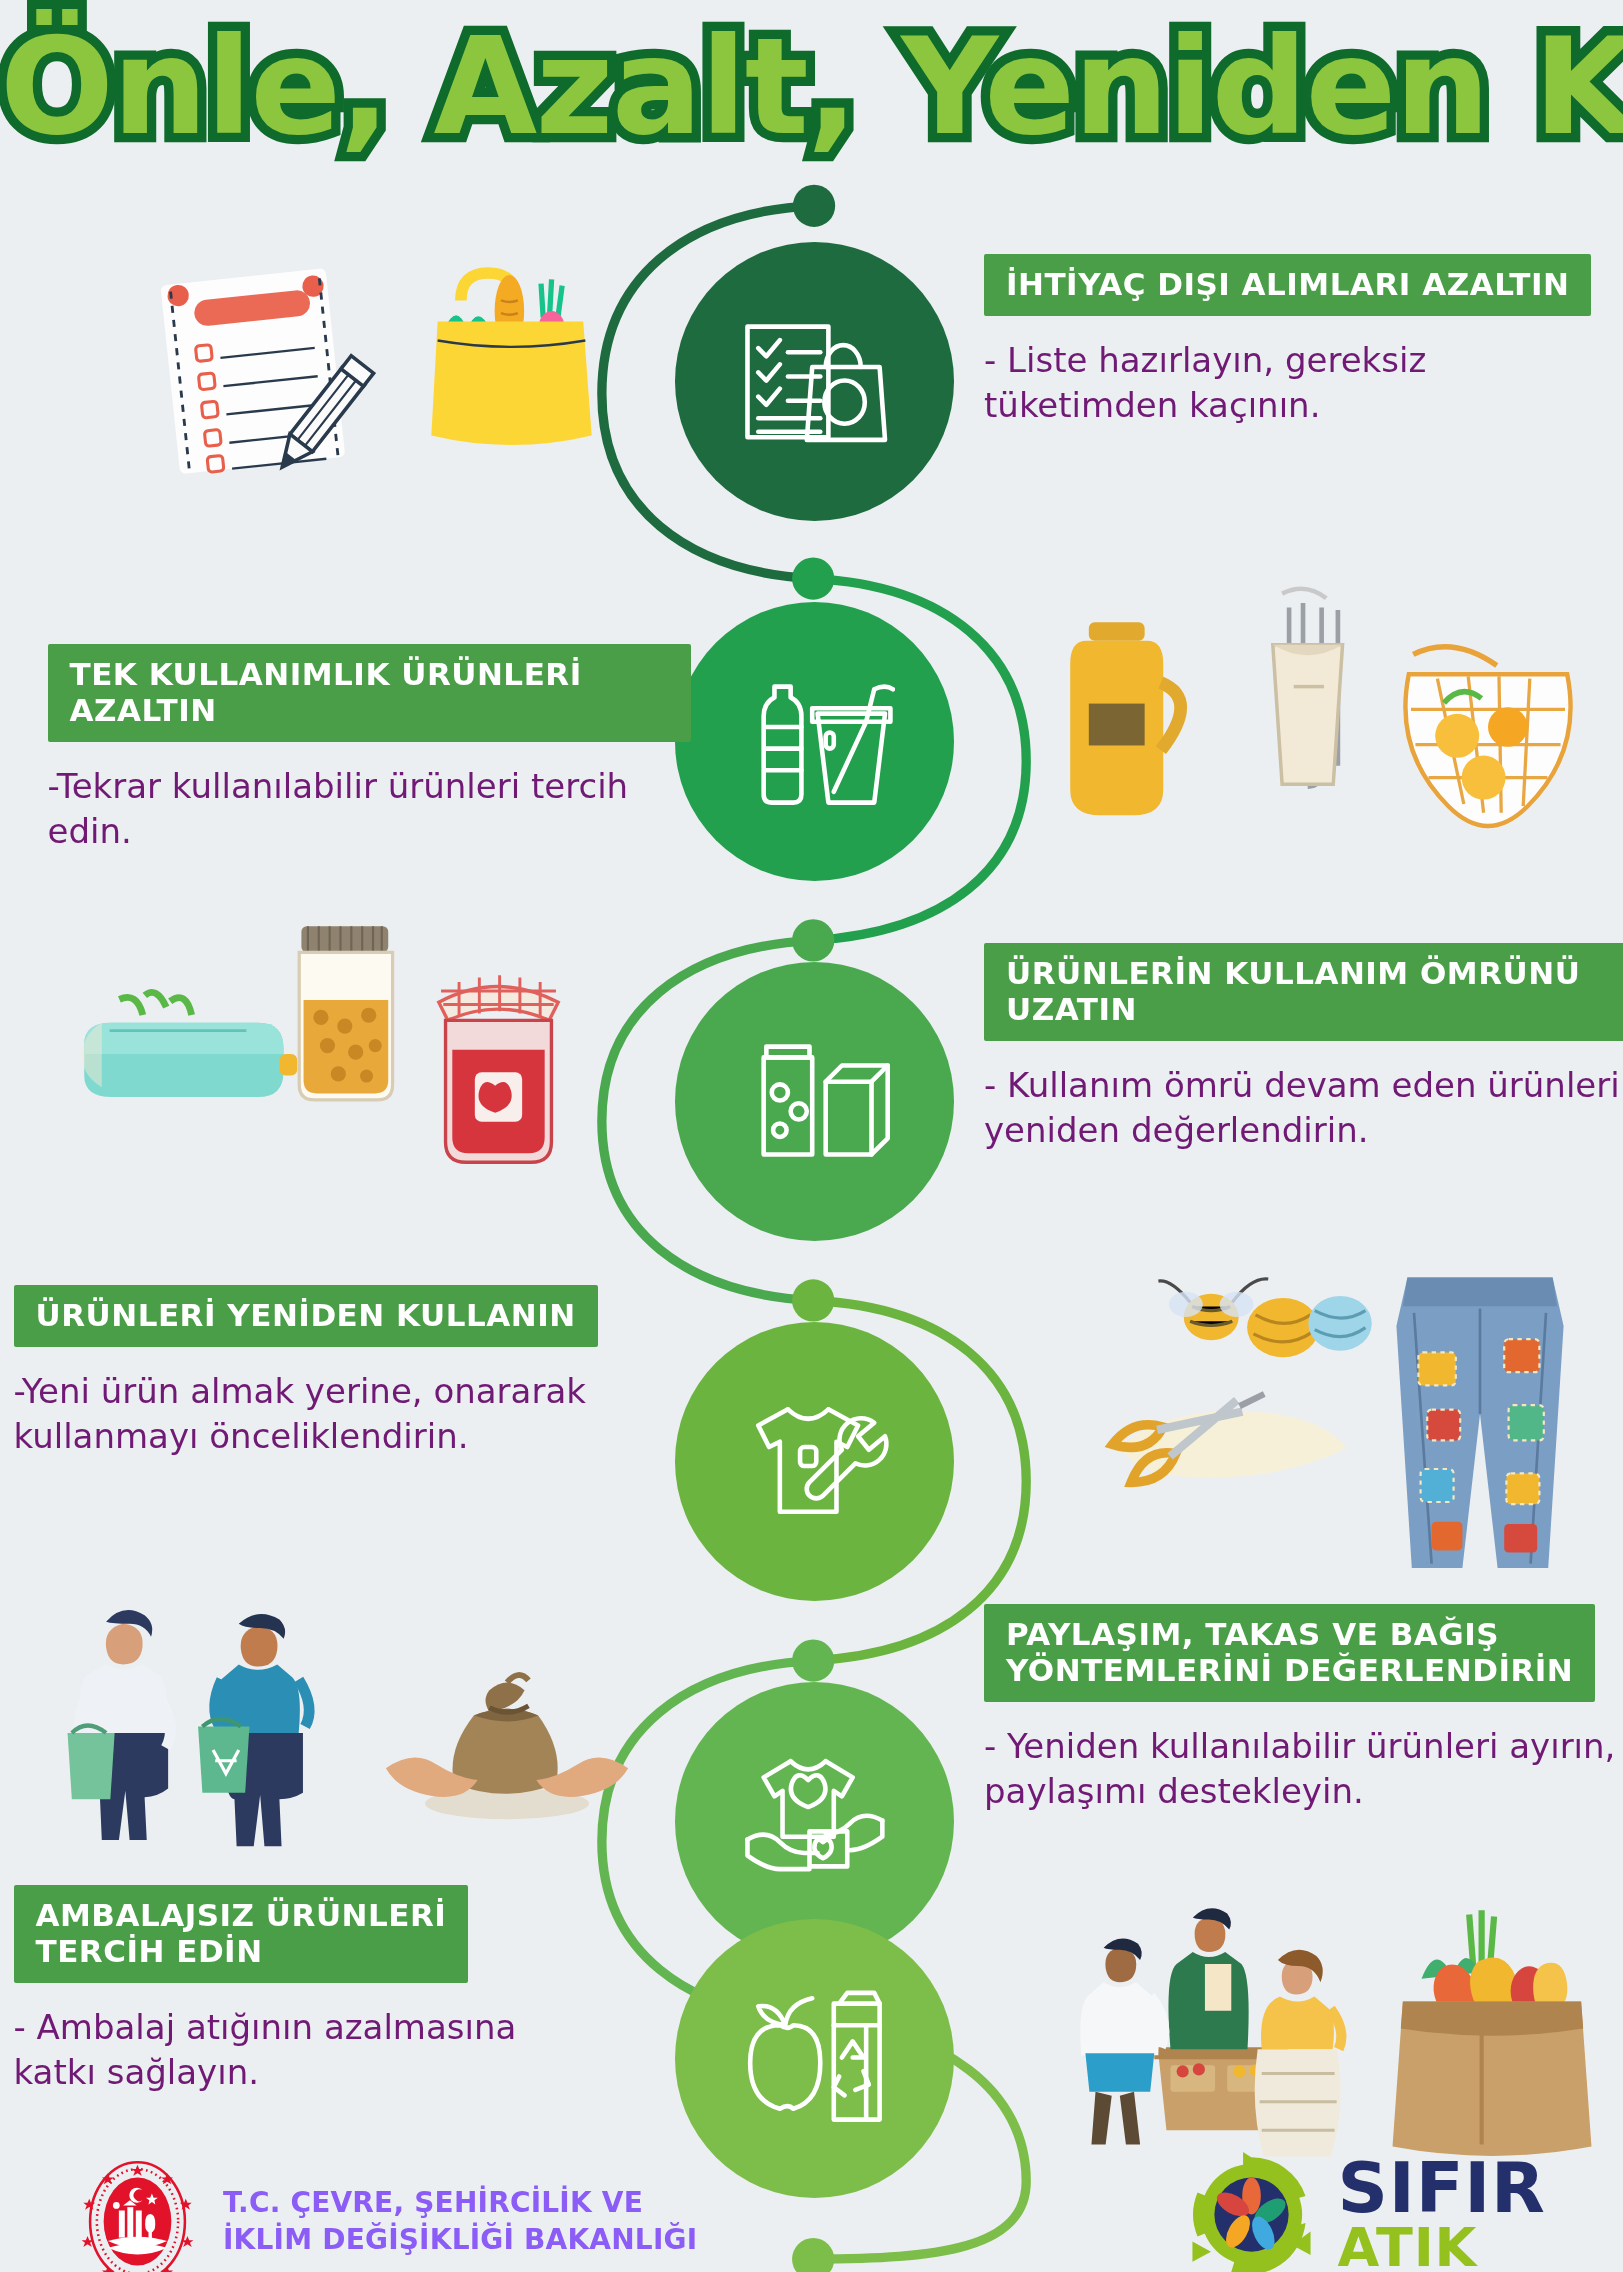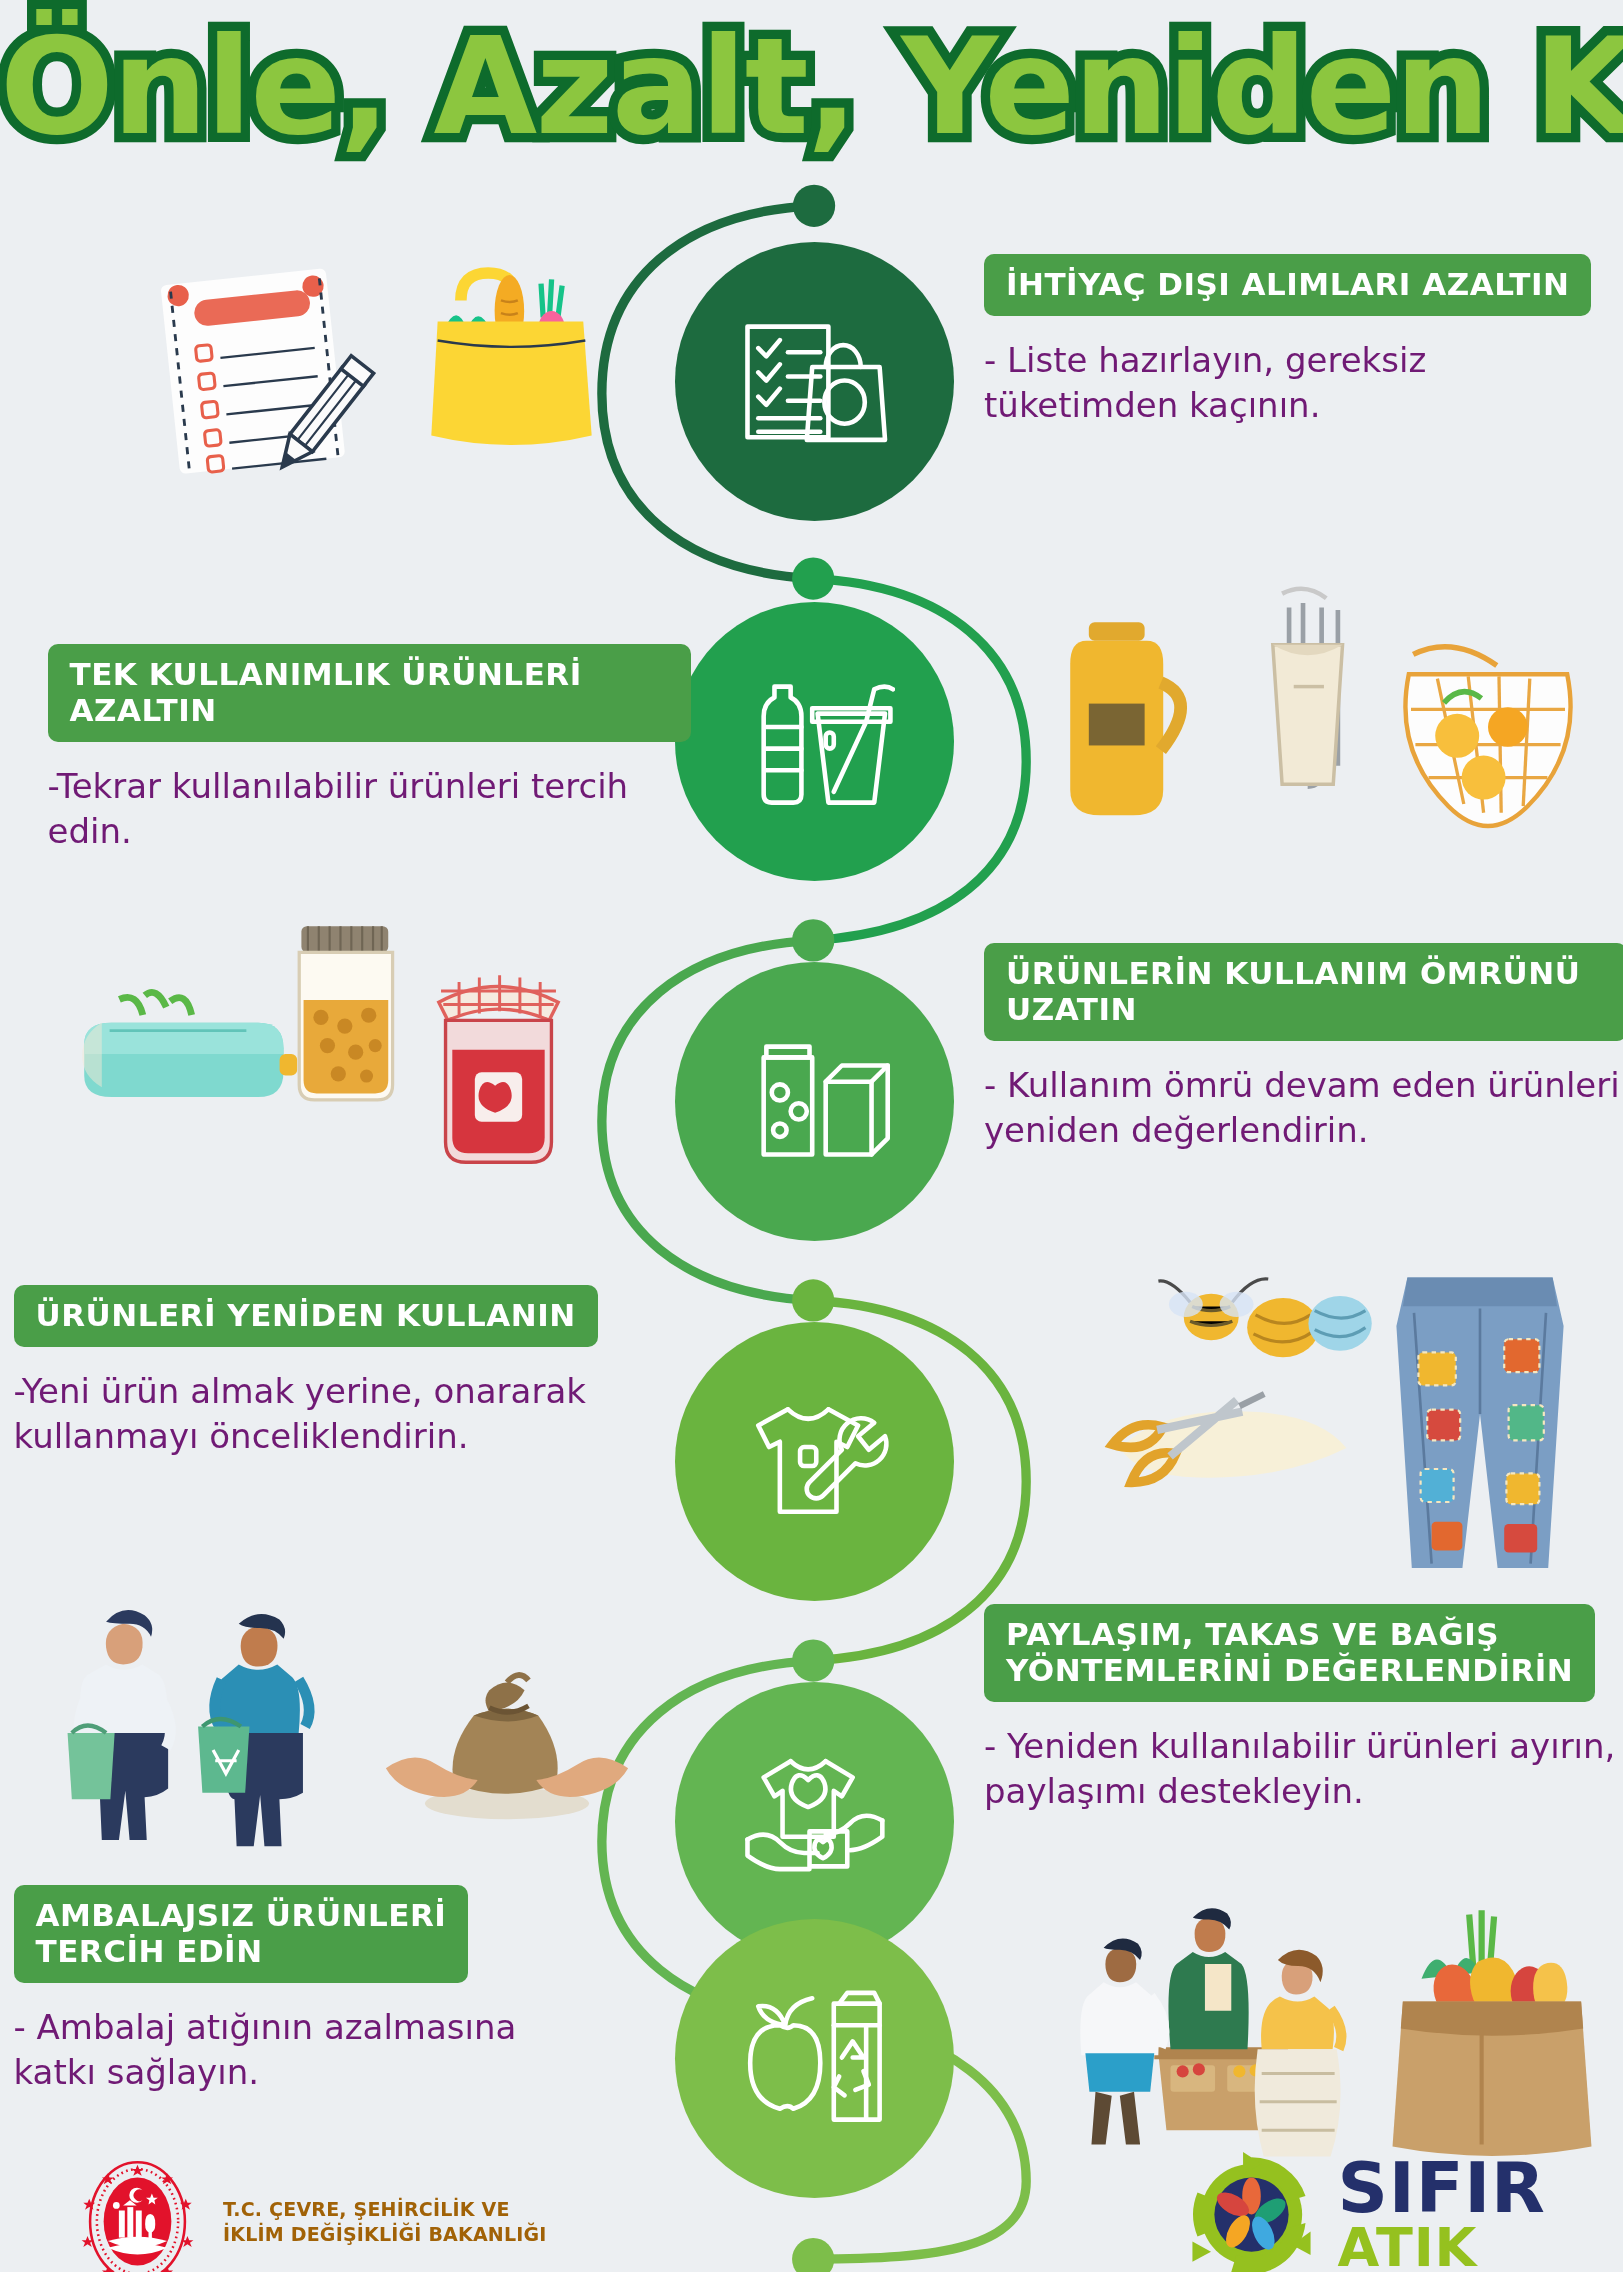--- a/index.html
+++ b/index.html
@@ -40,21 +40,21 @@
     display:flex; align-items:center; justify-content:center;
   }
   .node svg{ width:58%; height:58%; display:block; }
 
   
   .block{ position:absolute; }
   .banner{
     display:inline-block;
     background:#4a9e48;
     color:#ffffff;
-    border-radius:10px;
+    border-radius:2px;
     padding:12px 22px 13.5px 22px;
     font-family:"DejaVu Sans", sans-serif;
     font-weight:bold;
     font-size:31px;
     letter-spacing:0.5px;
     line-height:1.17;
   }
   .body-text{
     margin-top:22px;
     color:#701a75;
@@ -68,24 +68,24 @@
 
   
   .illus{ position:absolute; }
 
   
   #footer-ministry{
     position:absolute; left:74px; top:2158px;
     display:flex; align-items:center; gap:22px;
   }
   #ministry-name{
-    color:#a16207;
+    color:#8b5cf6;
     font-family:"DejaVu Sans", sans-serif;
     font-weight:bold;
-    font-size:19px;
+    font-size:28px;
     line-height:1.3;
     white-space:pre-line;
     letter-spacing:0.2px;
   }
   #footer-zerowaste{
     position:absolute; left:1184px; top:2147px;
     display:flex; align-items:center; gap:18.6px;
   }
   #zw-words{
     font-family:"DejaVu Sans", sans-serif;

